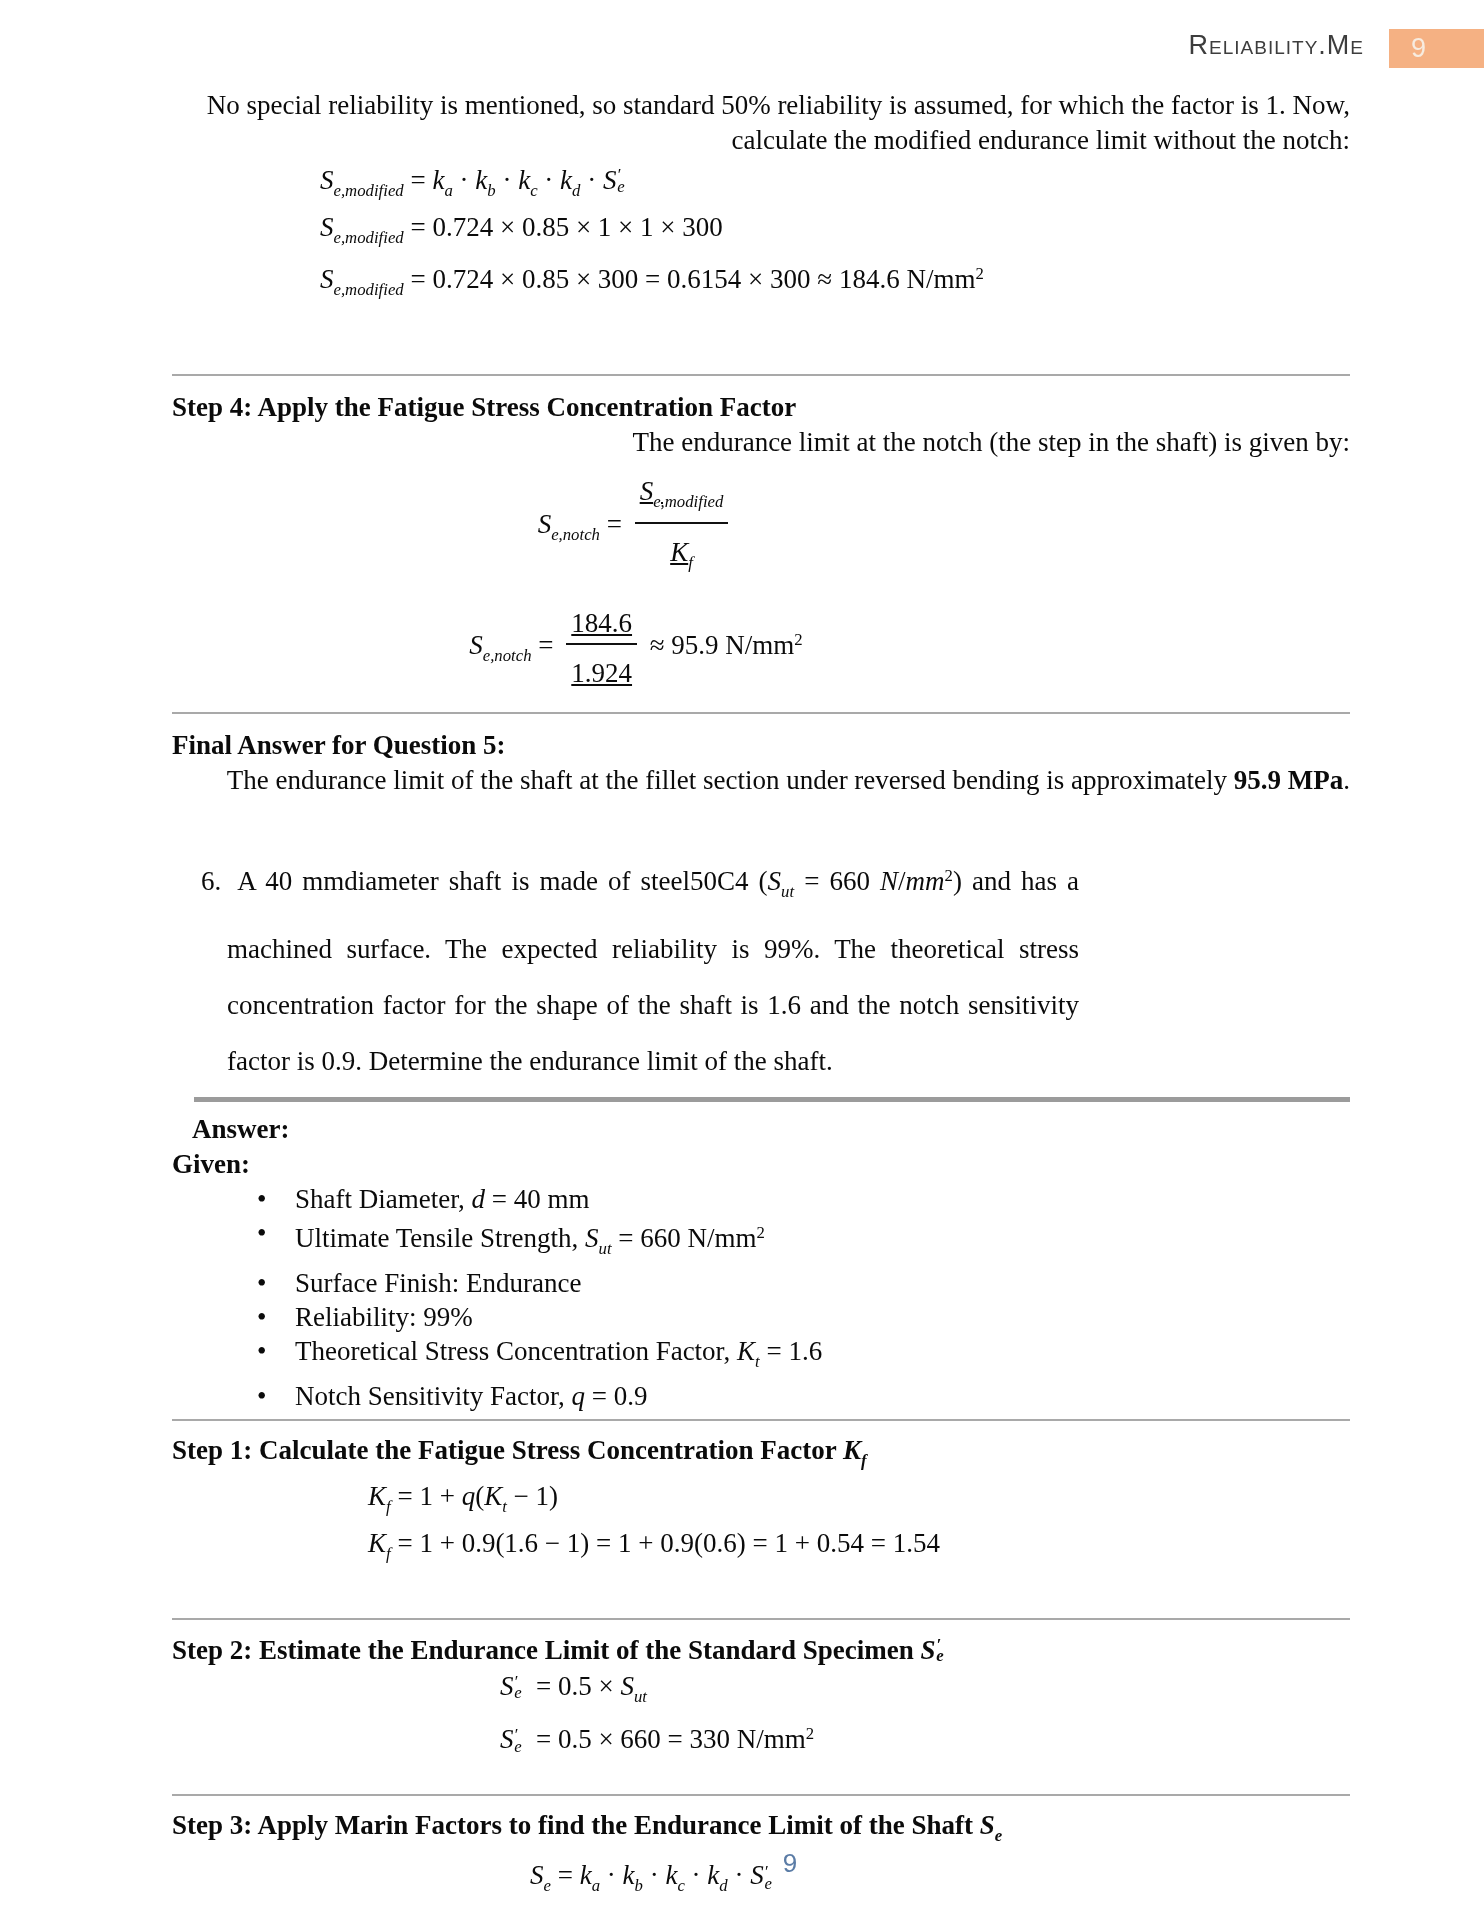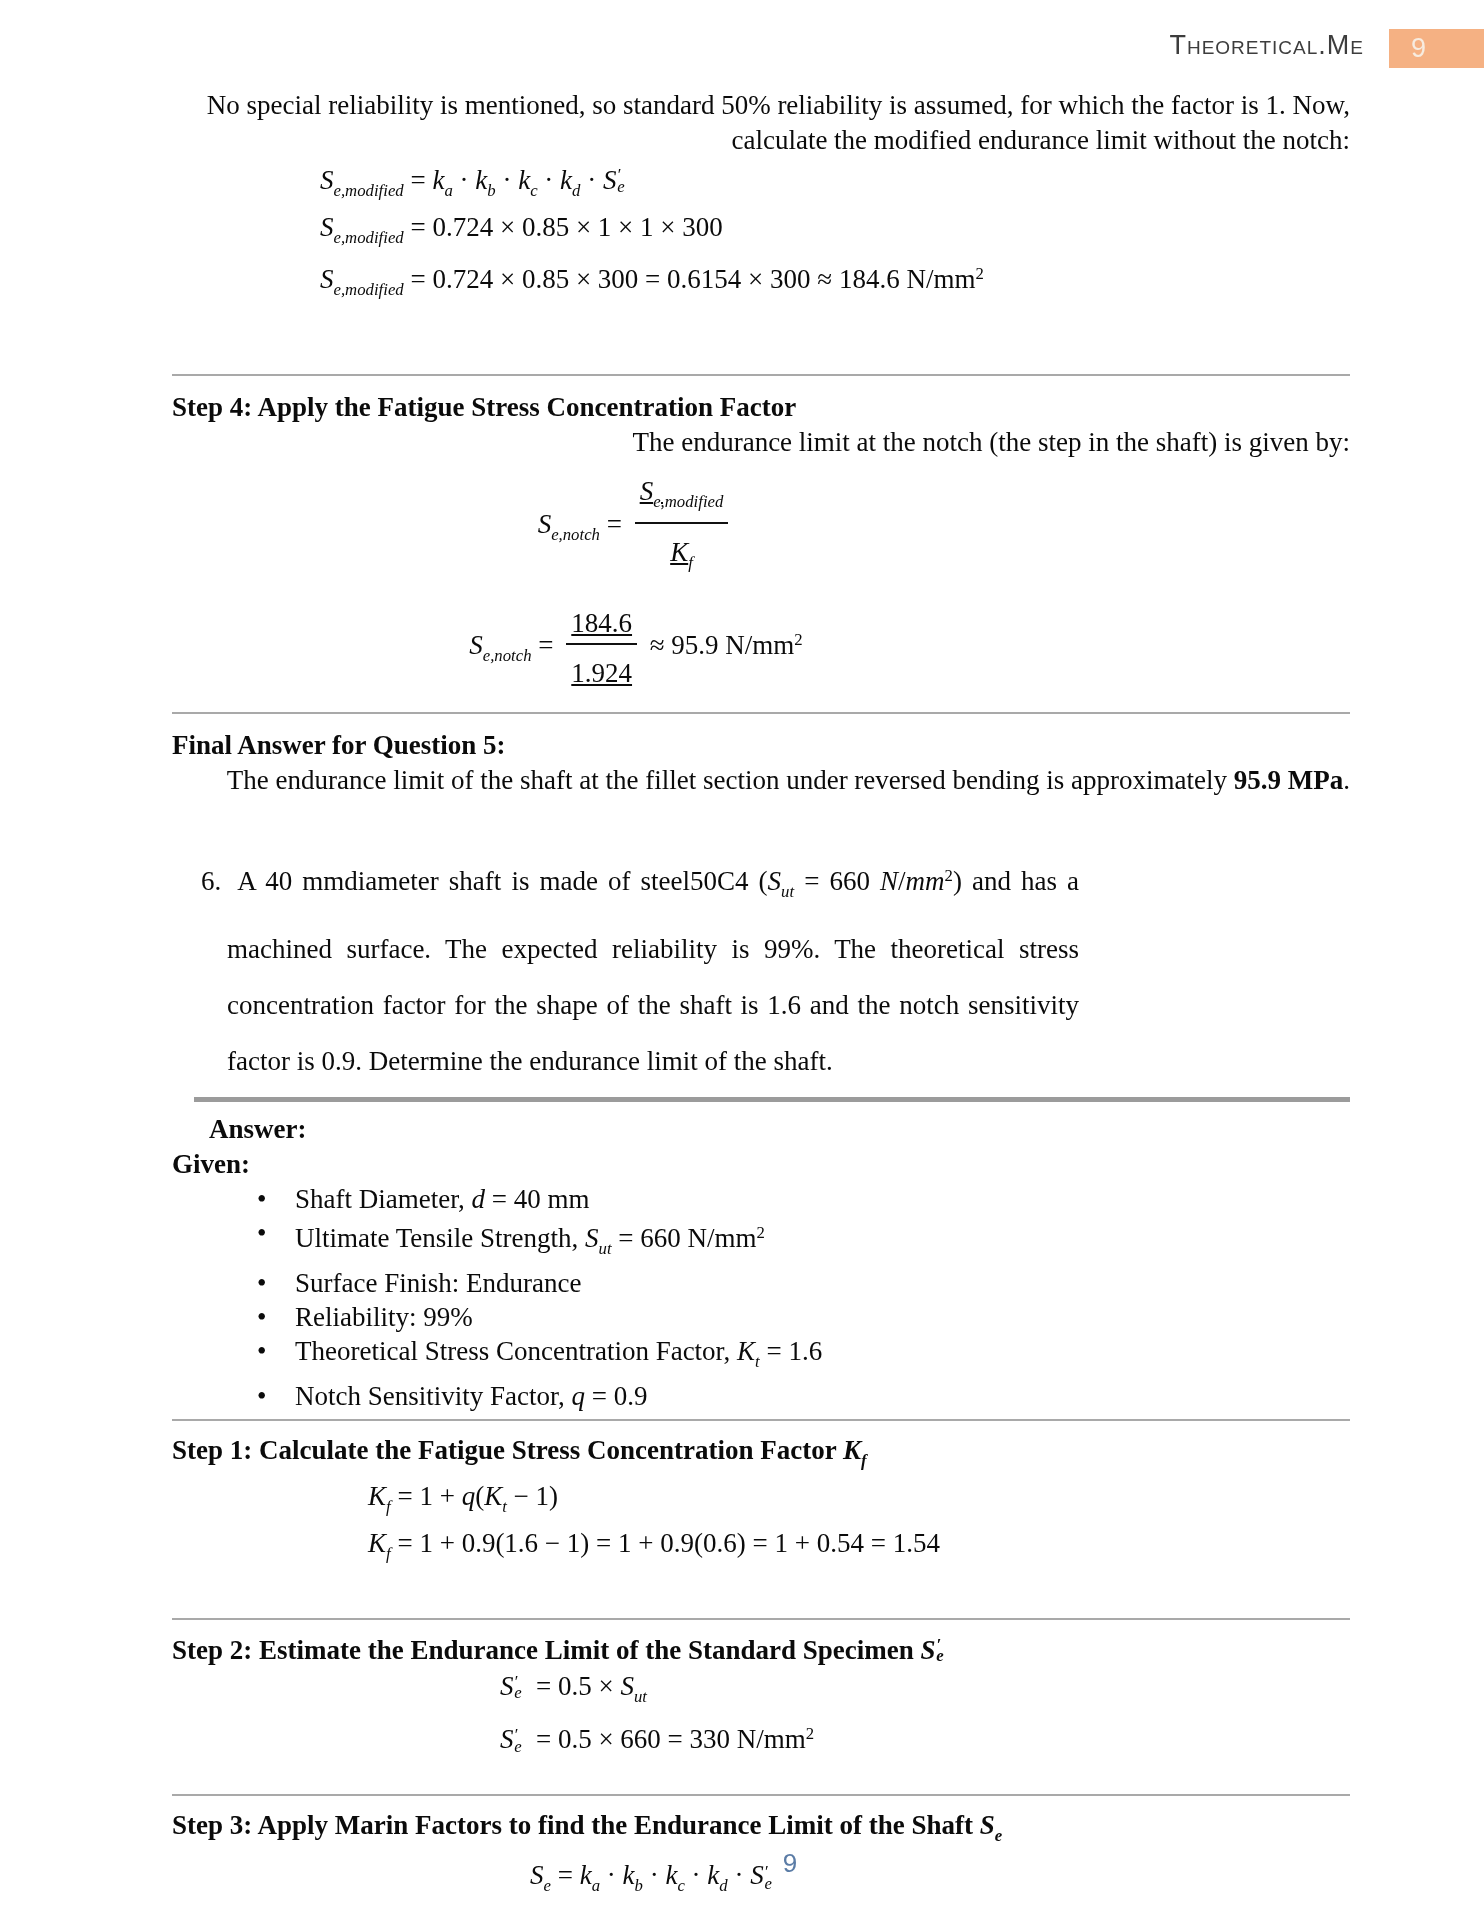--- a/index.html
+++ b/index.html
@@ -38,34 +38,34 @@
   .r2{margin-top:10px;}
   .r3{margin-top:6px;margin-bottom:12px;}
   .r4{margin-top:46px;margin-bottom:12px;}
   .r5{margin-top:36px;margin-bottom:12px;}
   .rule-thick{border:0;border-top:5px solid #9b9b9b;margin:8px 0 10px 22px;}
   
   .q6{margin-top:50px;margin-left:55px;width:852px;text-align:justify;
       line-height:56px;text-indent:-26px;}
   .q6-num{margin-right:16px;}
   
-  .answer-label{margin-left:37px;}
+  .answer-label{margin-left:20px;}
   ul.given{list-style:none;margin:0;padding:0;}
   ul.given li{position:relative;padding-left:123px;line-height:34px;}
   ul.given li::before{content:"\2022";position:absolute;left:85px;top:0;}
   
   .footer{position:absolute;top:1848px;left:0;width:100%;text-align:center;padding-left:96px;
           box-sizing:border-box;font-family:"Liberation Sans",sans-serif;font-size:26px;color:#5b7ca6;}
 </style>
 </head>
 <body>
 
 <div class="page">
 
-  <div class="hdr-site">Theoretical.Me</div>
+  <div class="hdr-site">Reliability.Me</div>
   <div class="hdr-badge">9</div>
 
   <div class="content">
 
     <p>No special reliability is mentioned, so standard 50% reliability is assumed, for which the factor is 1. Now, calculate the modified endurance limit without the notch:</p>
     <div class="eq-a">
       <div><span class="it">S</span><span class="sb">e,modified</span><span class="tx"> = </span><span class="it">k</span><span class="sb">a</span><span class="tx"> · </span><span class="it">k</span><span class="sb">b</span><span class="tx"> · </span><span class="it">k</span><span class="sb">c</span><span class="tx"> · </span><span class="it">k</span><span class="sb">d</span><span class="tx"> · </span><span class="it">S</span><span class="stk"><span class="s-sup">′</span><span class="s-sub">e</span></span></div>
       <div><span class="it">S</span><span class="sb">e,modified</span><span class="tx"> = 0.724 × 0.85 × 1 × 1 × 300</span></div>
       <div><span class="it">S</span><span class="sb">e,modified</span><span class="tx"> = 0.724 × 0.85 × 300 = 0.6154 × 300 ≈ 184.6 N/mm</span><span class="sp">2</span></div>
     </div>

